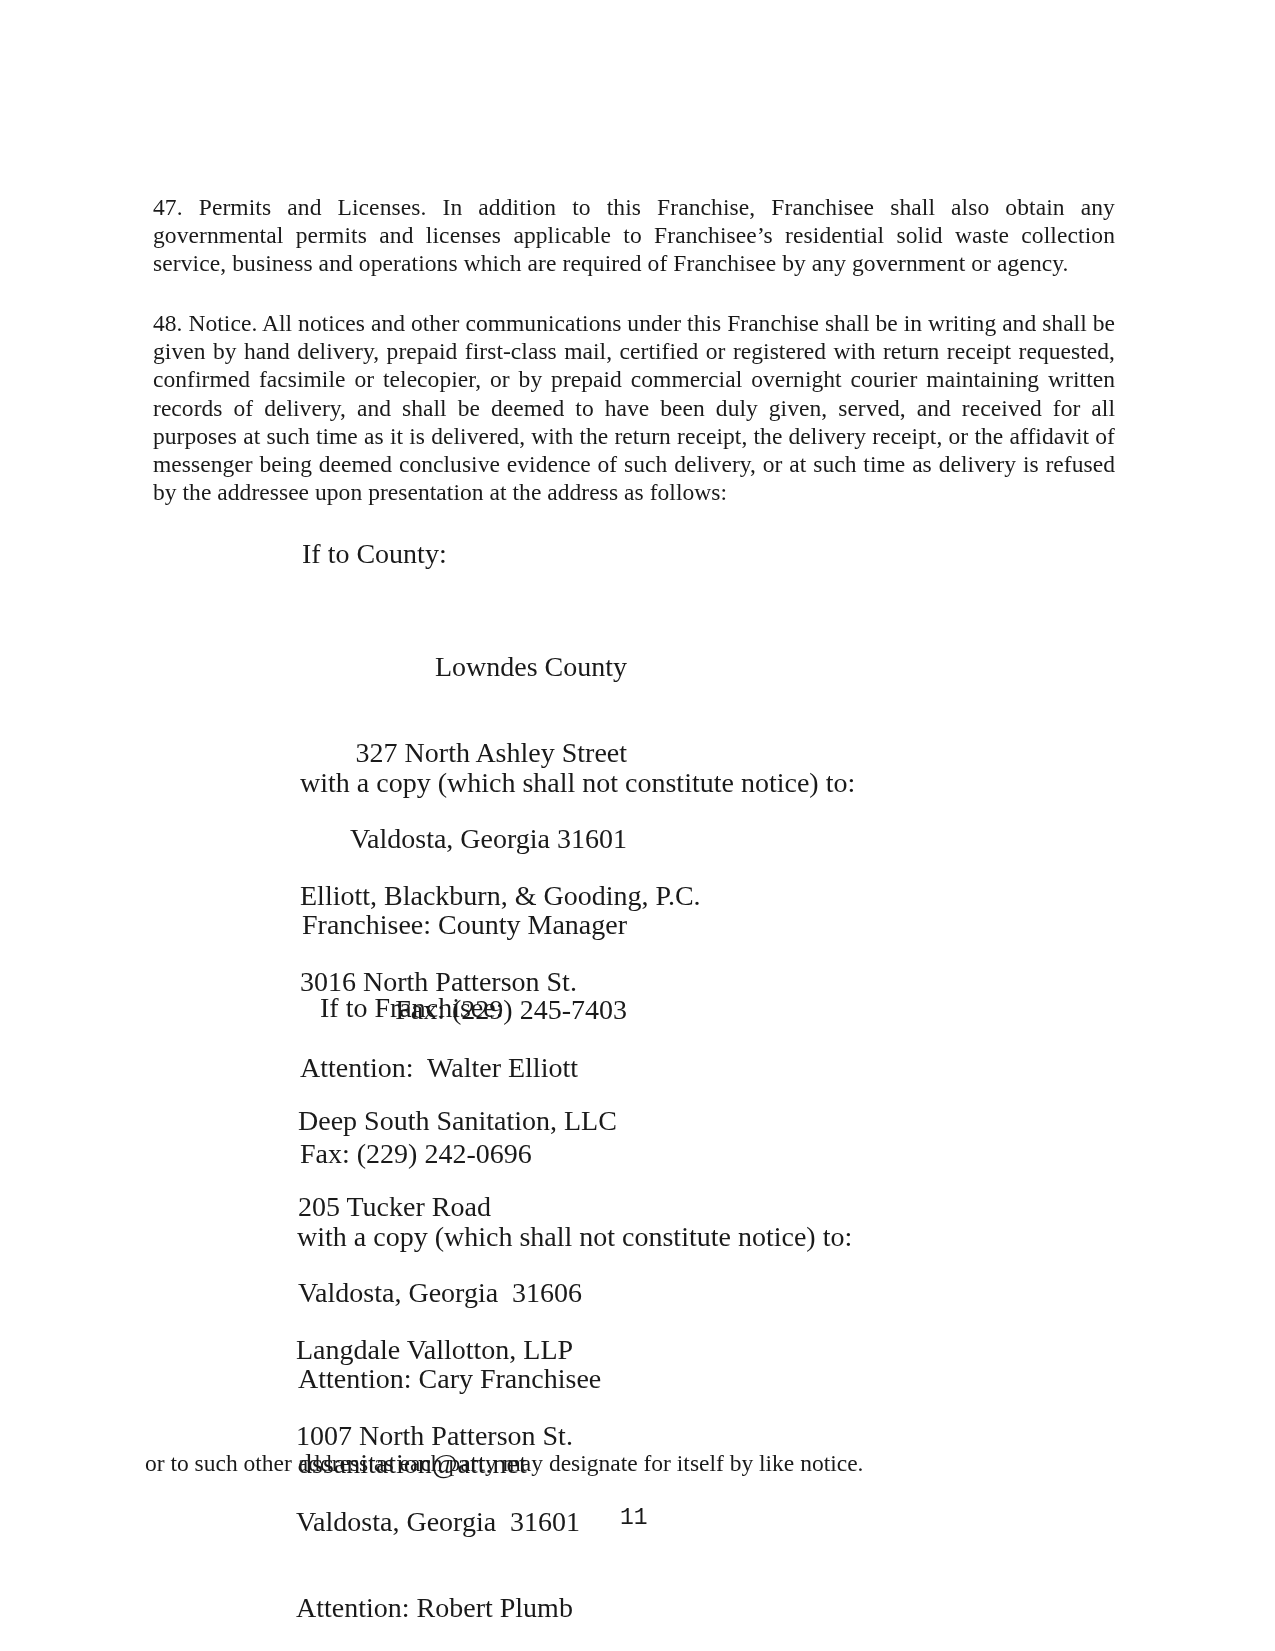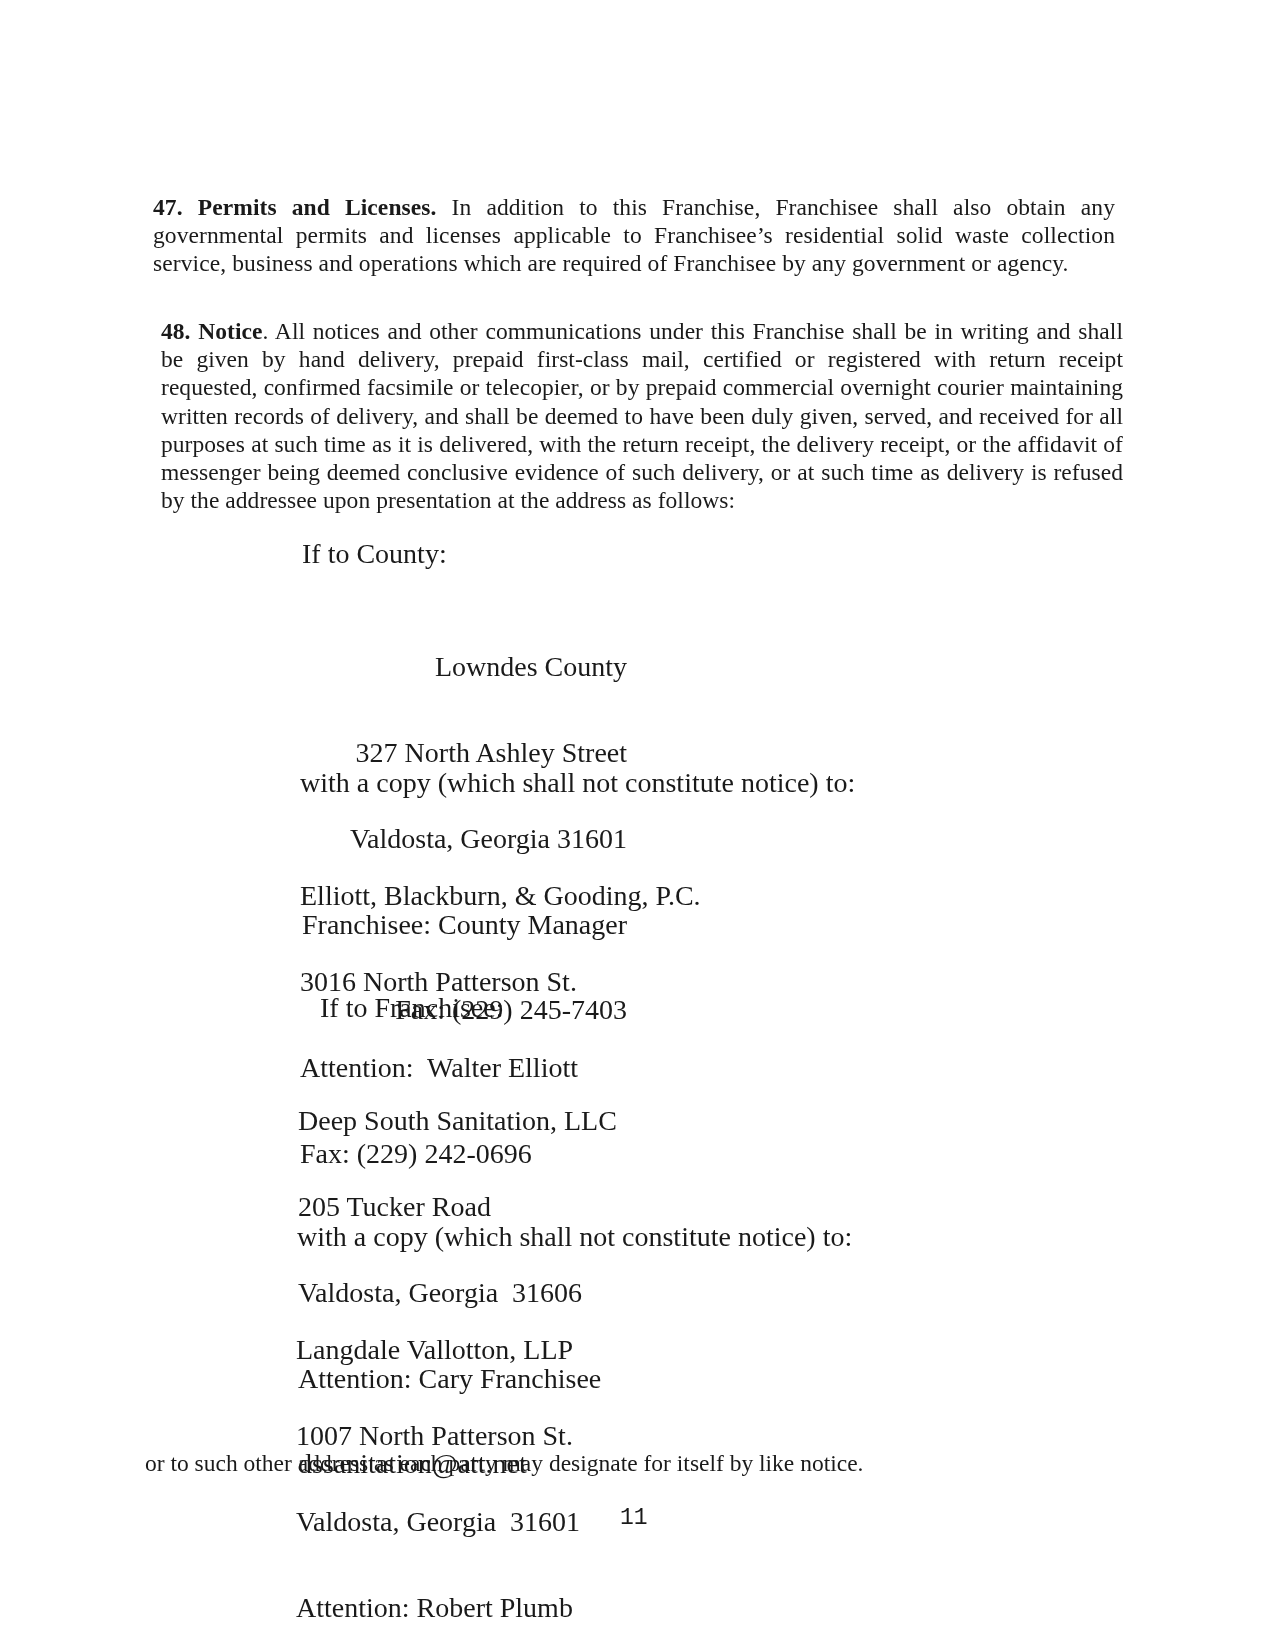--- a/index.html
+++ b/index.html
@@ -25,21 +25,21 @@
     .para {
       position: absolute;
       left: 153px;
       width: 962px;
       font-size: 23.5px;
       line-height: 28.2px;
       text-align: justify;
       text-align-last: left;
     }
     .para .heading {
-      font-weight: bold;
+      font-weight: normal;
     }
     #para-47 { top: 193px; letter-spacing: 0.1px; }
     #para-48 { top: 309px; letter-spacing: 0.05px; }
 
     .addr {
       position: absolute;
       font-size: 28px;
       line-height: 28.6px;
       white-space: pre;
     }
@@ -73,21 +73,21 @@
   </style>
 </head>
 <body>
 
 <div class="page">
 
   <p class="para" id="para-47" style="margin:0;">
     <span class="heading">47. Permits and Licenses.</span><span> In addition to this Franchise, Franchisee shall also obtain any governmental permits and licenses applicable to Franchisee’s residential solid waste collection service, business and operations which are required of Franchisee by any government or agency.</span>
   </p>
 
-  <p class="para" id="para-48" style="margin:8px;">
+  <p class="para" id="para-48" style="margin:0;">
     <span class="heading">48. Notice</span><span>. All notices and other communications under this Franchise shall be in writing and shall be given by hand delivery, prepaid first-class mail, certified or registered with return receipt requested, confirmed facsimile or telecopier, or by prepaid commercial overnight courier maintaining written records of delivery, and shall be deemed to have been duly given, served, and received for all purposes at such time as it is delivered, with the return receipt, the delivery receipt, or the affidavit of messenger being deemed conclusive evidence of such delivery, or at such time as delivery is refused by the addressee upon presentation at the address as follows:</span>
   </p>
 
   <div class="addr" id="if-county">If to County:</div>
 
   <div class="addr" id="county-block">
     <span class="addr-line">Lowndes County</span>
     <span class="addr-line">327 North Ashley Street</span>
     <span class="addr-line">Valdosta, Georgia 31601</span>
     <span class="addr-line">Franchisee: County Manager</span>

